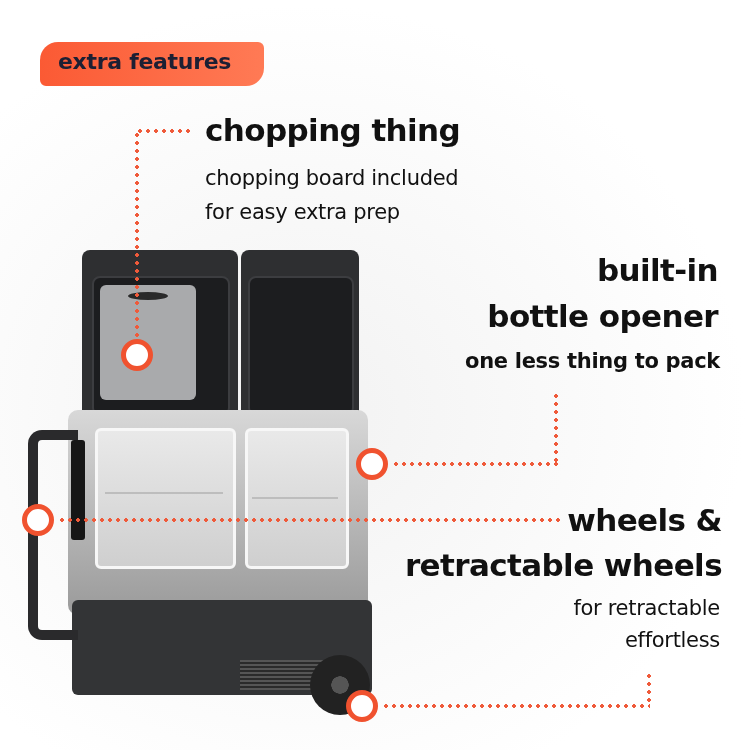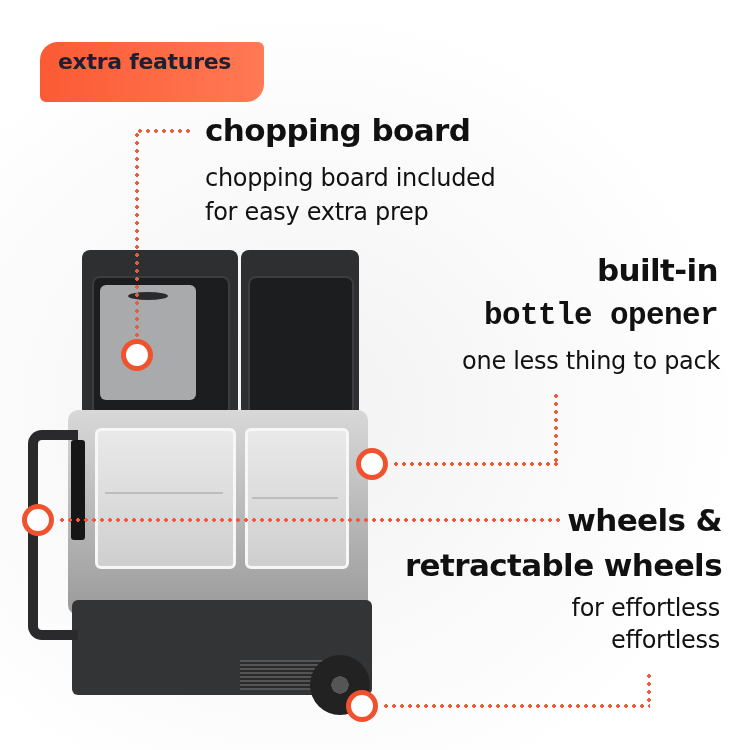--- a/index.html
+++ b/index.html
@@ -1,23 +1,23 @@
 <!DOCTYPE html>
 <html><head>
 <meta charset="utf-8">
 <style>
   html, body { margin:0; padding:0; }
   body { width:750px; height:750px; position:relative; overflow:hidden;
          background: radial-gradient(ellipse at 40% 55%, #f2f2f2 0%, #ffffff 70%);
          font-family:"DejaVu Sans", sans-serif; color:#111; }
-  .badge { position:absolute; left:40px; top:42px; width:224px; height:60px;
+  .badge { position:absolute; left:40px; top:42px; width:224px; height:44px;
            background:linear-gradient(90deg,#fb5a34,#ff7a55); border-radius:18px 6px 18px 6px; }
   .badge span { position:absolute; left:18px; top:7px; font-size:22px; font-weight:bold; color:#1d1f33; letter-spacing:-0.3px; }
   .title { position:absolute; font-weight:bold; font-size:31px; letter-spacing:-0.6px; white-space:nowrap; line-height:40px; }
-  .desc { position:absolute; font-size:24px; white-space:nowrap; line-height:32px; letter-spacing:-0.3px; }
+  .desc { position:absolute; font-size:21px; white-space:nowrap; line-height:32px; letter-spacing:-0.3px; }
   .right { text-align:right; }
   .dots-h { position:absolute; height:4px;
             background-image:radial-gradient(circle,#ef5a3a 1.8px,transparent 2px);
             background-size:8px 4px; background-repeat:repeat-x; }
   .dots-v { position:absolute; width:4px;
             background-image:radial-gradient(circle,#ef5a3a 1.8px,transparent 2px);
             background-size:4px 8px; background-repeat:repeat-y; }
   .marker { position:absolute; width:22px; height:22px; border:5px solid #f0522f; border-radius:50%; background:#fff; }
   
   .lid { position:absolute; background:#2e2f31; border-radius:8px 8px 4px 4px; }
@@ -55,35 +55,35 @@
   <div class="wire" style="left:105px;top:492px;width:118px;height:2px;"></div>
   <div class="wire" style="left:252px;top:497px;width:86px;height:2px;"></div>
   <div class="panel" style="left:71px;top:440px;width:14px;height:100px;"></div>
 
   <div class="base" style="left:72px;top:600px;width:300px;height:95px;"></div>
   <div class="vent" style="left:240px;top:660px;width:110px;height:30px;"></div>
   <div class="handle" style="left:28px;top:430px;width:40px;height:190px;"></div>
   <div class="wheel" style="left:310px;top:655px;"></div>
 </div>
 
-<div class="title" style="left:205px;top:110px;">chopping board</div>
+<div class="title" style="left:205px;top:110px;">chopping thing</div>
 <div class="desc" style="left:205px;top:162px;">chopping board included</div>
 <div class="desc" style="left:205px;top:196px;">for easy extra prep</div>
 <div class="dots-h" style="left:136px;top:129px;width:54px;"></div>
 <div class="dots-v" style="left:135px;top:131px;height:209px;"></div>
 <div class="marker" style="left:121px;top:339px;"></div>
 
 <div class="title right" style="right:32px;top:250px;margin-left:13px;">built-in</div>
-<div class="title right" style="right:32px;top:296px;font-family:Liberation Mono, monospace;">bottle opener</div>
-<div class="desc right" style="right:30px;top:345px;">one less thing to pack</div>
+<div class="title right" style="right:32px;top:296px;">bottle opener</div>
+<div class="desc right" style="right:30px;top:345px;font-weight:bold;">one less thing to pack</div>
 <div class="dots-v" style="left:554px;top:392px;height:72px;"></div>
 <div class="dots-h" style="left:392px;top:462px;width:166px;"></div>
 <div class="marker" style="left:356px;top:448px;"></div>
 
 <div class="title right" style="right:28px;top:500px;">wheels &amp;</div>
 <div class="title right" style="right:28px;top:545px;">retractable wheels</div>
-<div class="desc right" style="right:30px;top:592px;">for effortless</div>
+<div class="desc right" style="right:30px;top:592px;">for retractable</div>
 <div class="desc right" style="right:30px;top:624px;">effortless</div>
 <div class="dots-h" style="left:58px;top:518px;width:504px;"></div>
 <div class="marker" style="left:22px;top:504px;"></div>
 <div class="dots-v" style="left:647px;top:672px;height:34px;"></div>
 <div class="dots-h" style="left:382px;top:704px;width:268px;"></div>
 <div class="marker" style="left:346px;top:690px;"></div>
 
 </body></html>

